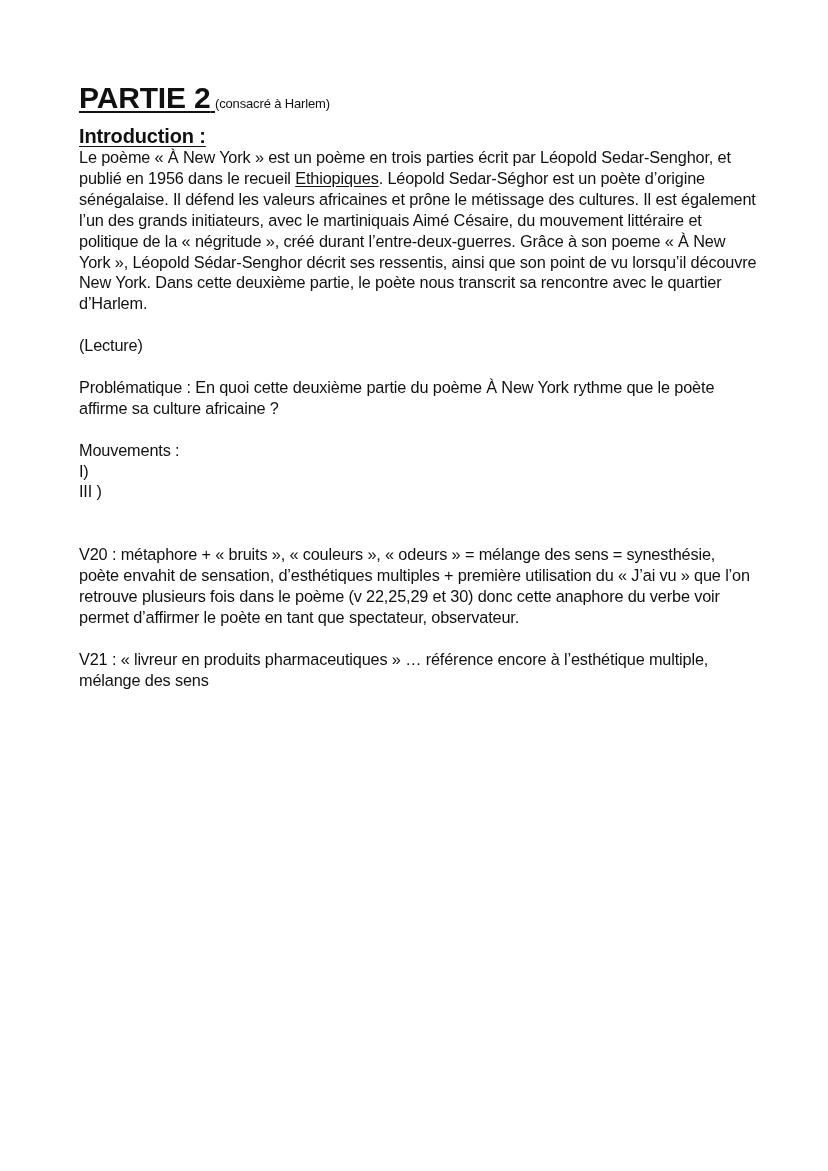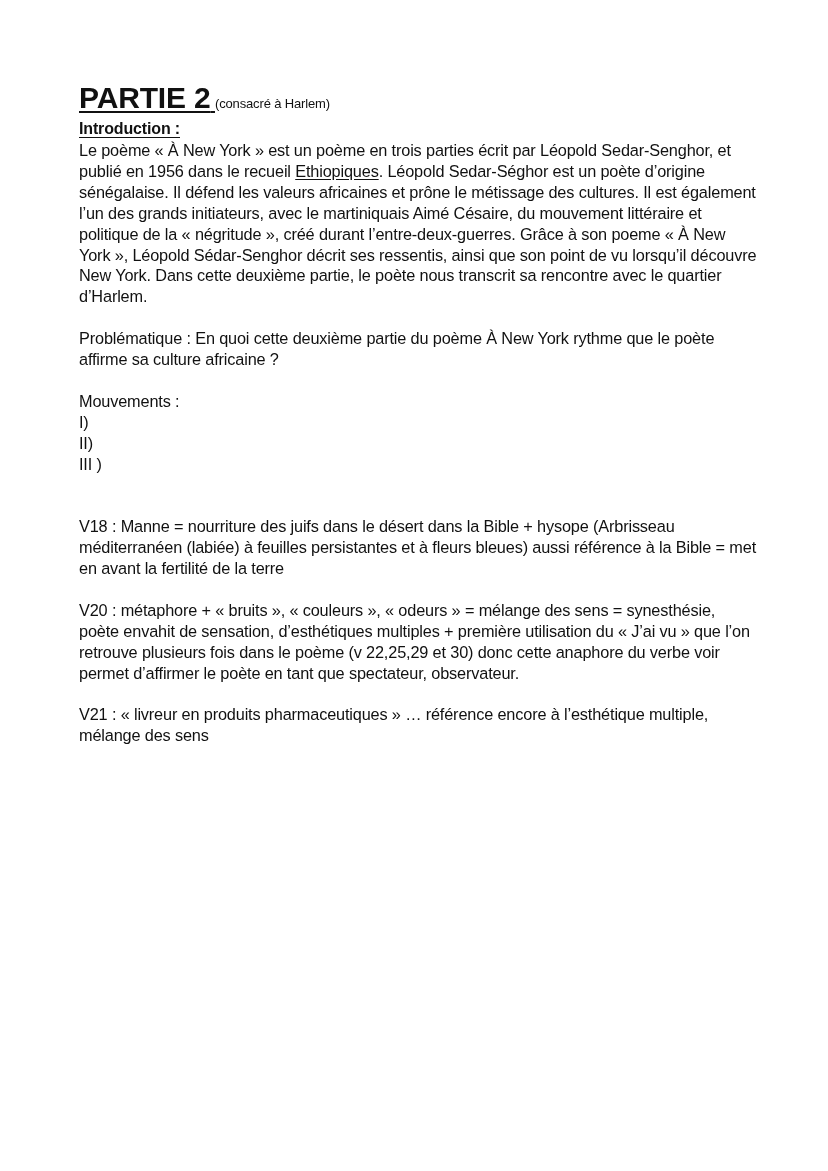--- a/index.html
+++ b/index.html
@@ -42,22 +42,22 @@
       text-decoration-thickness: 1.5px;
       text-underline-offset: 4px;
       text-decoration-color: transparent;
     }
     .title-space {
       text-decoration: underline;
       text-decoration-thickness: 2px;
       text-underline-offset: 3px;
     }
     .intro-heading {
-      margin: 6px 0 0 0;
-      font-size: 16px;
+      margin: 13px 0 0 0;
+      font-size: 20px;
       line-height: 22px;
       text-decoration: underline;
       text-decoration-thickness: 1px;
       text-underline-offset: 3px;
     }
     p {
       margin: 0;
     }
     .para { margin-top: 20.9px; }
     .intro-para { margin-top: 0; }
@@ -70,29 +70,28 @@
 </head>
 <body>
 
 <div class="page">
 
   <p class="title-line"><span class="title-main">PARTIE 2</span><span class="title-space">&nbsp;</span><span class="title-sub">(consacré à Harlem)</span></p>
 
   <h2 class="intro-heading">Introduction :</h2>
   <p class="intro-para"><span>Le poème « À New York » est un poème en trois parties écrit par Léopold Sedar-Senghor, et publié en 1956 dans le recueil </span><span class="u">Ethiopiques</span><span>. Léopold Sedar-Séghor est un poète d’origine sénégalaise. Il défend les valeurs africaines et prône le métissage des cultures. Il est également l’un des grands initiateurs, avec le martiniquais Aimé Césaire, du mouvement littéraire et politique de la « négritude », créé durant l’entre-deux-guerres. Grâce à son poeme « À New York », Léopold Sédar-Senghor décrit ses ressentis, ainsi que son point de vu lorsqu’il découvre New York. Dans cette deuxième partie, le poète nous transcrit sa rencontre avec le quartier d’Harlem.</span></p>
 
+  <p class="para">(Lecture)</p>
 
   <p class="para"><span class="b">Problématique :</span><span> En quoi cette deuxième partie du poème À New York rythme que le poète affirme sa culture africaine ?</span></p>
 
   <p class="para b">Mouvements :</p>
   <ul class="mouv-list">
     <li>I)</li>
-    <li>II)</li>
     <li>III )</li>
   </ul>
 
   <div class="notes">
-    <p class="para">V18 : Manne = nourriture des juifs dans le désert dans la Bible + hysope (Arbrisseau méditerranéen (labiée) à feuilles persistantes et à fleurs bleues) aussi référence à la Bible = met en avant la fertilité de la terre</p>
     <p class="para">V20 : métaphore + « bruits », « couleurs », « odeurs » = mélange des sens  = synesthésie, poète envahit de sensation, d’esthétiques multiples + première utilisation du « J’ai vu » que l’on retrouve plusieurs fois dans le poème (v 22,25,29 et 30) donc cette anaphore du verbe voir permet d’affirmer le poète en tant que spectateur, observateur.</p>
     <p class="para">V21 :  « livreur en produits pharmaceutiques » … référence encore à l’esthétique multiple, mélange des sens</p>
   </div>
 
 </div>
 
 </body></html>

